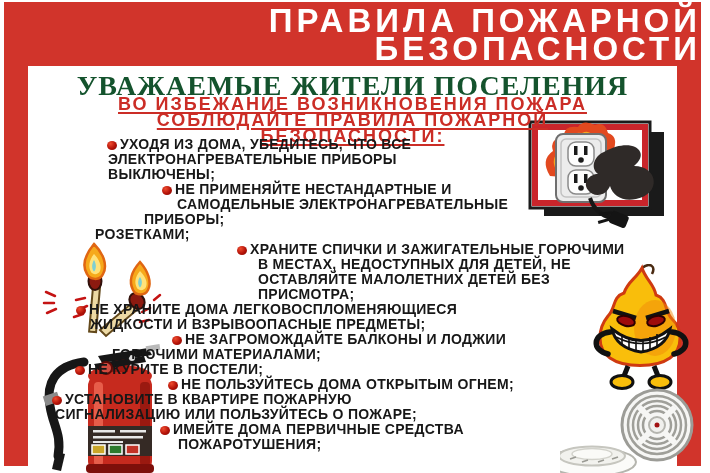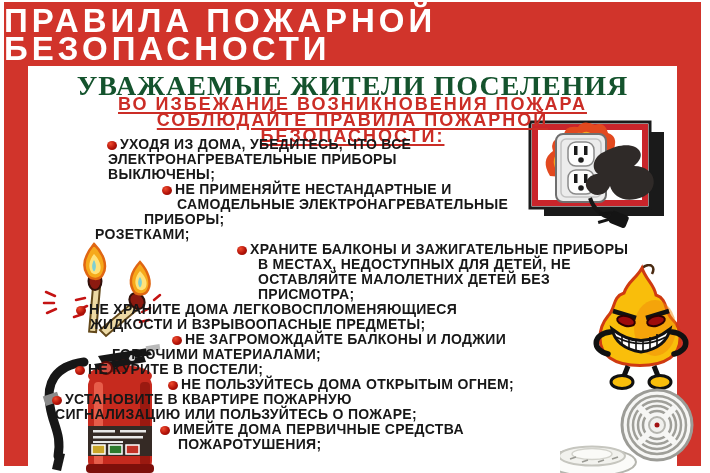--- a/index.html
+++ b/index.html
@@ -1,21 +1,21 @@
 <!DOCTYPE html>
 <html><head>
 <meta charset="utf-8">
 <style>
   html,body{margin:0;padding:0;background:#ffffff;}
   .stage{position:relative;width:710px;height:473px;background:#ffffff;overflow:hidden;
          font-family:"Liberation Sans",sans-serif;}
   .red-bg{position:absolute;left:4px;top:2px;width:697px;height:464px;background:#d1342b;z-index:0;}
   .content{position:absolute;left:28px;top:66px;width:649px;height:400px;background:#ffffff;z-index:1;}
 
-  .title{position:absolute;left:4px;top:7px;width:697px;text-align:left;z-index:3;
+  .title{position:absolute;left:4px;top:7px;width:697px;text-align:right;z-index:3;
          color:#ffffff;font-weight:bold;font-size:33px;line-height:28px;letter-spacing:4px;}
   .subtitle{position:absolute;left:28px;top:70px;width:649px;text-align:center;z-index:3;
             font-family:"Liberation Serif",serif;font-weight:bold;font-size:28px;
             letter-spacing:1px;color:#14532d;}
   .heading{position:absolute;left:28px;top:96px;width:649px;text-align:center;z-index:3;
            color:#cb2d26;font-weight:bold;font-size:18px;line-height:16px;letter-spacing:2px;}
   .heading .hl{text-decoration:underline;text-decoration-thickness:2px;text-underline-offset:2px;
                white-space:nowrap;}
 
   .rules{position:absolute;left:28px;top:137px;width:660px;z-index:3;}
@@ -193,21 +193,21 @@
   </div>
 
   <div class="rules">
     <div class="ln b" style="margin-left:79px">УХОДЯ ИЗ ДОМА, УБЕДИТЕСЬ, ЧТО ВСЕ</div>
     <div class="ln" style="margin-left:80px">ЭЛЕКТРОНАГРЕВАТЕЛЬНЫЕ ПРИБОРЫ</div>
     <div class="ln" style="margin-left:80px">ВЫКЛЮЧЕНЫ;</div>
     <div class="ln b" style="margin-left:134px">НЕ ПРИМЕНЯЙТЕ НЕСТАНДАРТНЫЕ И</div>
     <div class="ln" style="margin-left:149px">САМОДЕЛЬНЫЕ ЭЛЕКТРОНАГРЕВАТЕЛЬНЫЕ</div>
     <div class="ln" style="margin-left:116px">ПРИБОРЫ;</div>
     <div class="ln" style="margin-left:67px">РОЗЕТКАМИ;</div>
-    <div class="ln b" style="margin-left:209px">ХРАНИТЕ БАЛКОНЫ И ЗАЖИГАТЕЛЬНЫЕ ПРИБОРЫ</div>
+    <div class="ln b" style="margin-left:209px">ХРАНИТЕ СПИЧКИ И ЗАЖИГАТЕЛЬНЫЕ ГОРЮЧИМИ</div>
     <div class="ln" style="margin-left:230px">В МЕСТАХ, НЕДОСТУПНЫХ ДЛЯ ДЕТЕЙ, НЕ</div>
     <div class="ln" style="margin-left:230px">ОСТАВЛЯЙТЕ МАЛОЛЕТНИХ ДЕТЕЙ БЕЗ</div>
     <div class="ln" style="margin-left:230px">ПРИСМОТРА;</div>
     <div class="ln b" style="margin-left:48px">НЕ ХРАНИТЕ ДОМА ЛЕГКОВОСПЛОМЕНЯЮЩИЕСЯ</div>
     <div class="ln" style="margin-left:62px">ЖИДКОСТИ И ВЗРЫВООПАСНЫЕ ПРЕДМЕТЫ;</div>
     <div class="ln b" style="margin-left:144px">НЕ ЗАГРОМОЖДАЙТЕ БАЛКОНЫ И ЛОДЖИИ</div>
     <div class="ln" style="margin-left:84px">ГОРЮЧИМИ МАТЕРИАЛАМИ;</div>
     <div class="ln b" style="margin-left:47px">НЕ КУРИТЕ В ПОСТЕЛИ;</div>
     <div class="ln b" style="margin-left:140px">НЕ ПОЛЬЗУЙТЕСЬ ДОМА ОТКРЫТЫМ ОГНЕМ;</div>
     <div class="ln b" style="margin-left:24px">УСТАНОВИТЕ В КВАРТИРЕ ПОЖАРНУЮ</div>

